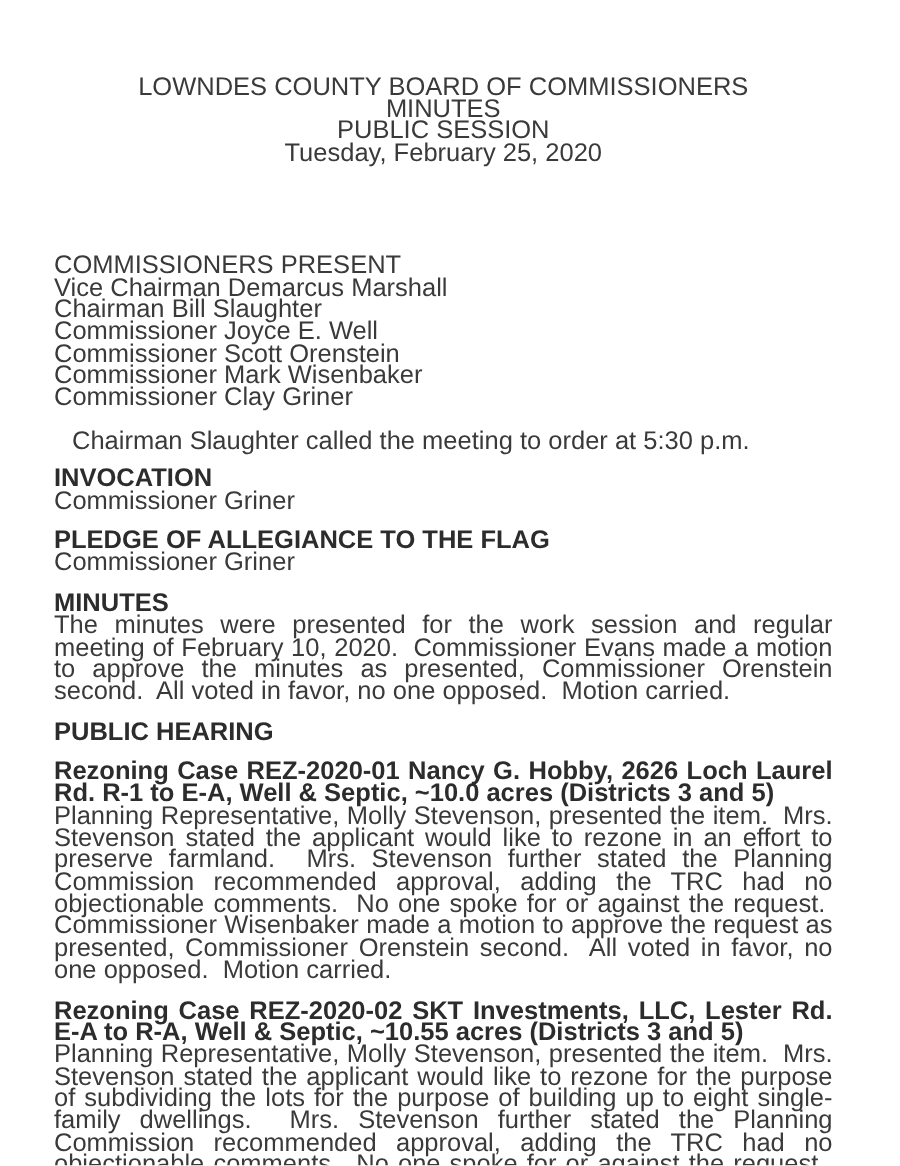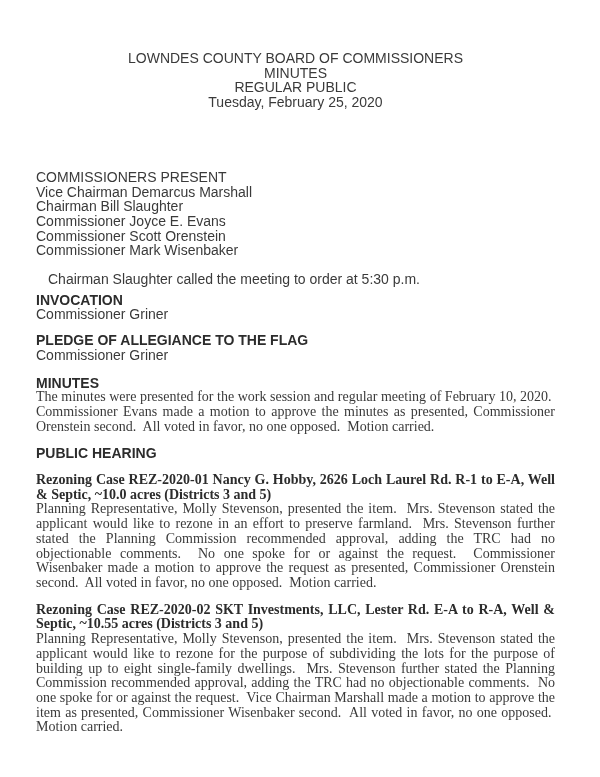--- a/index.html
+++ b/index.html
@@ -4,57 +4,58 @@
 <style>
   * { margin: 0; padding: 0; box-sizing: border-box; }
   html, body { background: #ffffff; }
   .page {
     position: relative;
     width: 600px;
     height: 777px;
     background: #ffffff;
     overflow: hidden;
     font-family: "Liberation Sans", "DejaVu Sans", sans-serif;
-    font-size: 14px;
+    font-size: 17px;
     line-height: 14.7px;
     color: #3a3a3a;
   }
   .inner { padding: 51px 45px 0 36px; }
   .doc-header { text-align: center; }
   .bold { font-weight: bold; color: #2c2c2c; }
-  .just { text-align: justify; font-family: Liberation Serif, serif; }
+  .just { text-align: justify; }
   .attendance { margin-top: 60px; }
   .call-to-order { margin-top: 14px; margin-left: 12px; }
-  .sec-invocation { margin-top: 6px; }
+  .sec-invocation { margin-top: 11px; }
   .sec-pledge { margin-top: 11px; }
   .sec-minutes { margin-top: 13px; }
   .sec-public-hearing { margin-top: 12px; }
   .rezoning-case-1 { margin-top: 12px; }
   .rezoning-case-2 { margin-top: 12px; }
 </style>
 </head>
 <body>
 
 <div class="page">
   <div class="inner">
 
     <div class="doc-header">
       <div>LOWNDES COUNTY BOARD OF COMMISSIONERS</div>
       <div>MINUTES</div>
-      <div>REGULAR PUBLIC</div>
+      <div>PUBLIC SESSION</div>
       <div>Tuesday, February 25, 2020</div>
     </div>
 
     <div class="attendance">
       <div>COMMISSIONERS PRESENT</div>
       <div>Vice Chairman Demarcus Marshall</div>
       <div>Chairman Bill Slaughter</div>
-      <div>Commissioner Joyce E. Evans</div>
+      <div>Commissioner Joyce E. Well</div>
       <div>Commissioner Scott Orenstein</div>
       <div>Commissioner Mark Wisenbaker</div>
+      <div>Commissioner Clay Griner</div>
     </div>
 
     <div class="call-to-order">Chairman Slaughter called the meeting to order at 5:30 p.m.</div>
 
     <div class="sec-invocation">
       <div class="bold">INVOCATION</div>
       <div>Commissioner Griner</div>
     </div>
 
     <div class="sec-pledge">

